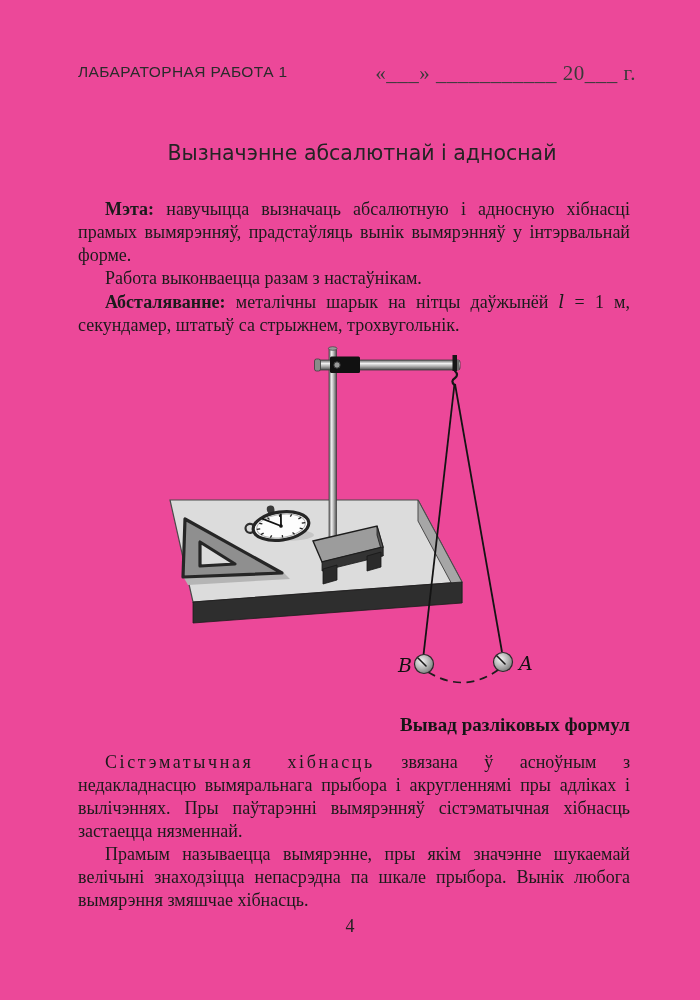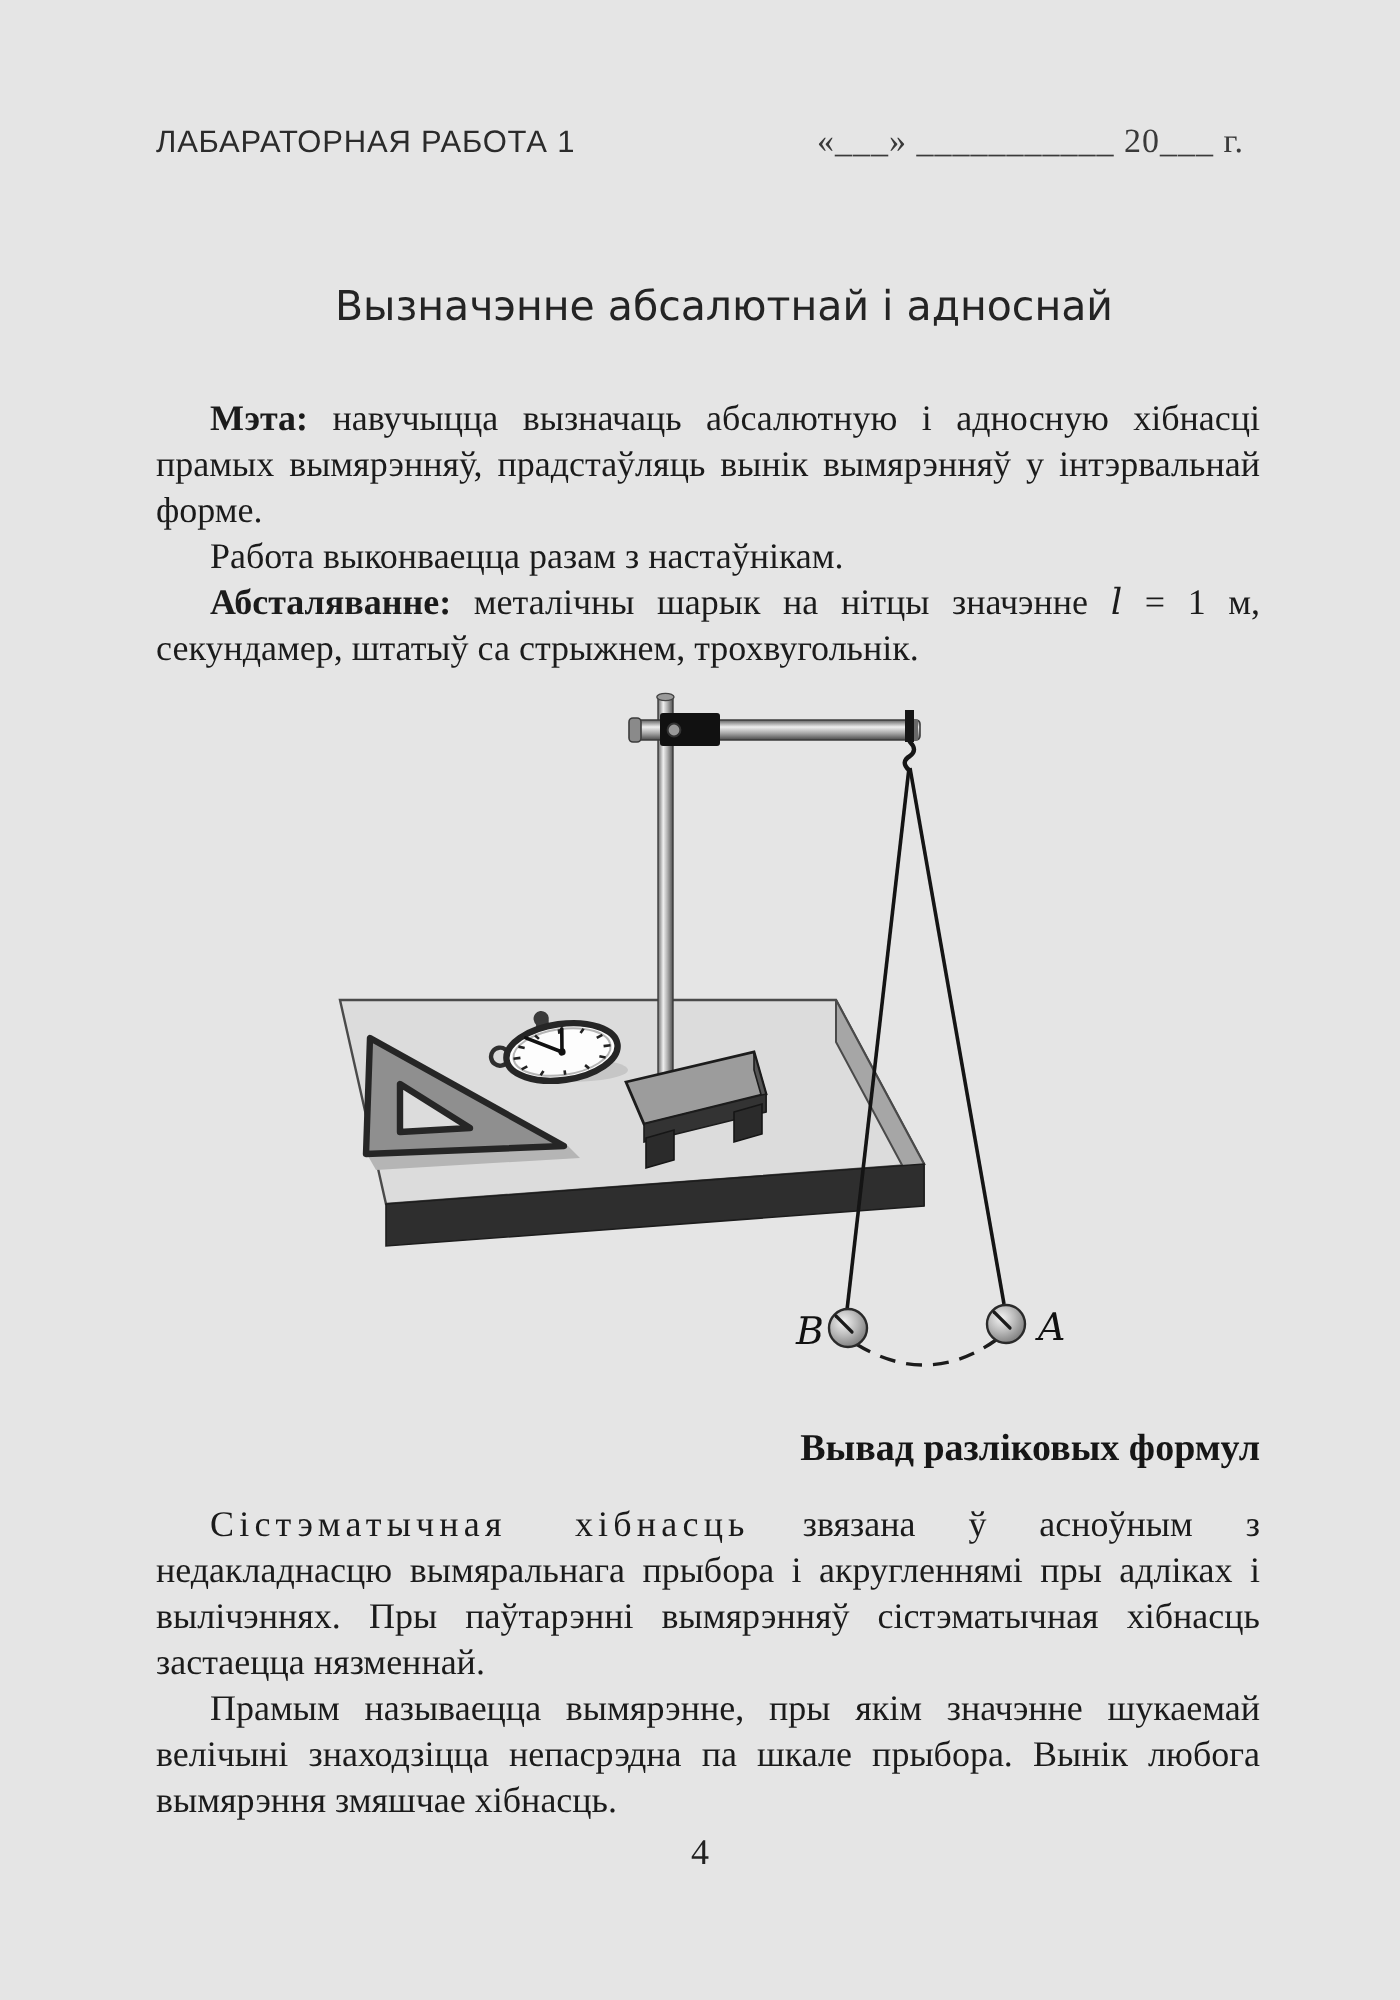--- a/index.html
+++ b/index.html
@@ -1,27 +1,27 @@
 <!DOCTYPE html>
 <html><head>
 <meta charset="utf-8">
 <style>
   html,body { margin:0; padding:0; background:#ffffff; }
   .page {
-    position:relative; width:700px; height:1000px; background:#e5e5e5;
+    position:relative; width:700px; height:1000px; background:#ec4899;
     font-family:"Liberation Serif", serif; color:#1b1b1b; overflow:hidden;
   }
   .header-left {
     position:absolute; left:78px; top:63px;
     font-family:"Liberation Sans", sans-serif; font-size:15.5px;
     letter-spacing:0.4px; color:#2b2b2b;
   }
   .header-right {
-    position:absolute; right:78px; top:61px;
-    font-size:17px; color:#3a3a3a; letter-spacing:0.5px;
+    position:absolute; right:64px; top:61px;
+    font-size:21px; color:#3a3a3a; letter-spacing:0.5px;
   }
   .title {
     position:absolute; left:0; top:127px; width:700px; margin:12px;
     text-align:center; font-family:"DejaVu Sans", sans-serif;
     font-weight:normal; font-size:20.5px; line-height:28px; color:#242424;
   }
   .content-top { position:absolute; left:78px; top:198px; width:552px; }
   .content-bottom { position:absolute; left:78px; top:714px; width:552px; }
   .page p {
     margin:0; font-size:18px; line-height:23px;
@@ -51,21 +51,21 @@
   <span class="header-left">ЛАБАРАТОРНАЯ РАБОТА 1</span>
   <span class="header-right">«___» ___________ 20___ г.</span>
 
   <h1 class="title">
     <span>Вызначэнне абсалютнай і адноснай</span><br>
   </h1>
 
   <div class="content-top">
     <p><b class="lead">Мэта:</b> <span>навучыцца вызначаць абсалютную і адносную хібнасці прамых вымярэнняў, прадстаўляць вынік вымярэнняў у інтэрвальнай форме.</span></p>
     <p>Работа выконваецца разам з настаўнікам.</p>
-    <p><b class="lead">Абсталяванне:</b> <span>металічны шарык на нітцы значэнне </span><i class="var">l</i><span> = 1 м, секундамер, штатыў са стрыжнем, трохвугольнік.</span></p>
+    <p><b class="lead">Абсталяванне:</b> <span>металічны шарык на нітцы даўжынёй </span><i class="var">l</i><span> = 1 м, секундамер, штатыў са стрыжнем, трохвугольнік.</span></p>
   </div>
 
   <div class="figure">
     <svg width="552" height="356" viewBox="0 0 552 356">
       <defs>
         <linearGradient id="rodGrad" x1="0" y1="0" x2="1" y2="0">
           <stop offset="0" stop-color="#6b6b6b"></stop>
           <stop offset="0.35" stop-color="#efefef"></stop>
           <stop offset="0.62" stop-color="#b2b2b2"></stop>
           <stop offset="1" stop-color="#4f4f4f"></stop>

